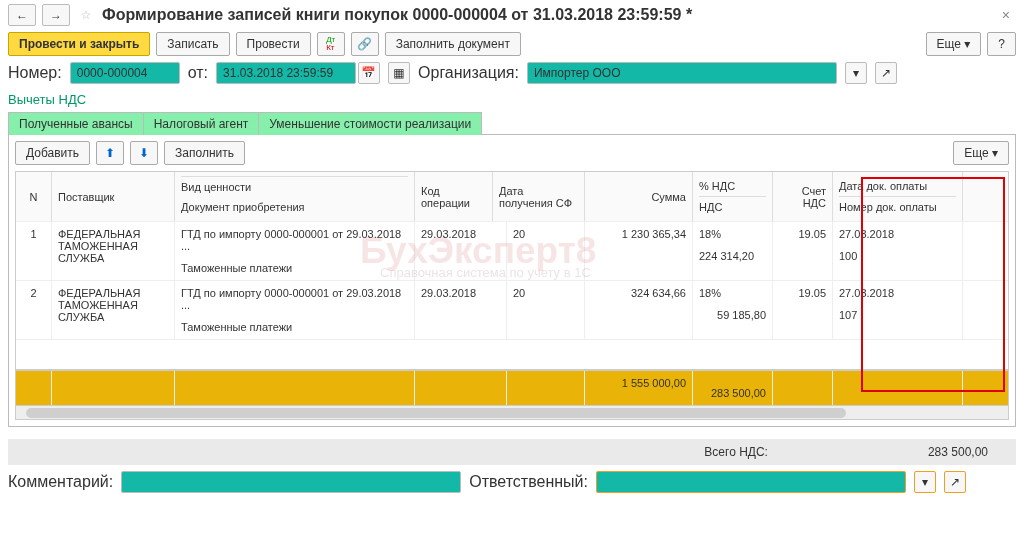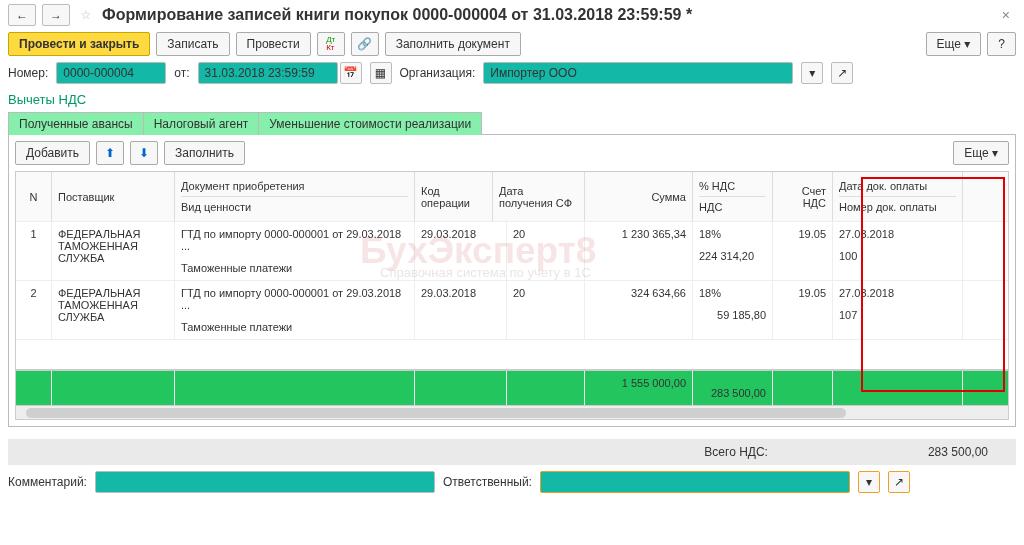--- a/index.html
+++ b/index.html
@@ -8,39 +8,39 @@
   .titlebar { display: flex; align-items: center; gap: 6px; margin-bottom: 6px; }
   .navbtn { width: 28px; height: 22px; border: 1px solid #bbb; background: #f7f7f7; display:inline-flex; align-items:center; justify-content:center; cursor:pointer; border-radius:2px;}
   .star { width:20px; height:20px; display:inline-flex; align-items:center; justify-content:center; color:#bbb; }
   .title { font-size: 16px; font-weight: bold; }
   .closex { margin-left:auto; color:#888; font-size:14px; cursor:pointer; padding:2px 6px;}
   .toolbar { display:flex; align-items:center; gap:6px; margin-bottom:6px;}
   .btn { border:1px solid #aaa; background:#f7f7f7; padding:3px 10px; height:24px; display:inline-flex; align-items:center; justify-content:center; cursor:pointer; border-radius:2px; font-size:12px;}
   .btn.yellow { background:#ffd940; border-color:#c4a800; font-weight:bold;}
   .btn.icon { width:28px; padding:0;}
   .fields { display:flex; align-items:center; gap:8px; margin-bottom:8px;}
-  .fld-label { font-size:12px;}
+  .fld-label { font-size:16px;}
   .input { border:1px solid #bbb; background:#14b8a6; height:22px; padding:0 6px; display:inline-flex; align-items:center; border-radius:2px;}
   .input-wrap { display:inline-flex; align-items:center; gap:2px;}
   .calbtn { width:22px; height:22px; border:1px solid #bbb; background:#f7f7f7; display:inline-flex; align-items:center; justify-content:center; border-radius:2px; cursor:pointer;}
   .section-title { color:#009966; font-size:13px; margin-bottom:4px;}
   .tabs { display:flex; border-bottom:1px solid #bbb; }
   .tab { border:1px solid #bbb; border-bottom:none; background:#86efac; padding:4px 10px; margin-right:-1px; cursor:pointer; font-size:12px; position:relative; top:1px;}
   .tab.active { background:#fff; }
   .tabarea { border:1px solid #bbb; border-top:none; padding:6px;}
   .subtoolbar { display:flex; align-items:center; gap:6px; margin-bottom:6px;}
   .grid { border:1px solid #ccc; }
   .gridhead { display:flex; background:#fafafa; }
   .gh { border-right:1px solid #ddd; padding:4px 6px; font-size:11px; display:flex; flex-direction:column; justify-content:center; }
   .gh-wrap { display:flex; flex-direction:column; }
   .row { display:flex; border-top:1px solid #eee; }
   .cell { border-right:1px solid #eee; padding:6px; font-size:11px;}
   .cell.stack > div { margin-bottom:10px; }
   .cell.stack > div:last-child { margin-bottom:0;}
-  .totals { display:flex; border-top:2px solid #ccc; background:#22c55e;}
+  .totals { display:flex; border-top:2px solid #ccc; background:#eab308;}
   .scrollbar { height:14px; background:#eee; border-top:1px solid #ccc; position:relative;}
   .scrollthumb { position:absolute; left:10px; top:2px; height:10px; width:820px; background:#cfcfcf; border-radius:5px;}
   .totalsbar { display:flex; justify-content:flex-end; align-items:center; background:#eaeaea; padding:6px 28px; margin-top:12px; font-size:12px;}
   .totalsbar .lbl { margin-right:160px;}
   .bottomrow { display:flex; align-items:center; gap:8px; margin-top:6px;}
   .yellowbox { border:1px solid #f0a020; }
   .redframe { position:absolute; border:2px solid #e00000; pointer-events:none; }
   .watermark { position:absolute; top:230px; left:360px; font-size:37px; font-weight:bold; color:rgba(200,80,80,0.15); pointer-events:none;}
   .watermark2 { position:absolute; top:265px; left:380px; font-size:13px; color:rgba(150,100,100,0.18); pointer-events:none;}
   
@@ -117,22 +117,22 @@
     <span style="margin-left:auto"></span>
     <span class="btn">Еще ▾</span>
   </div>
 
   <div class="grid">
 
     <div class="gridhead">
       <div class="gh c-n">N</div>
       <div class="gh c-sup">Поставщик</div>
       <div class="gh c-doc gh-wrap">
+        <div class="half sub" style="border-top:1px solid #ddd">Вид ценности</div>
         <div class="half">Документ приобретения</div>
-        <div class="half sub" style="border-top:1px solid #ddd">Вид ценности</div>
       </div>
       <div class="gh c-op">Код операции</div>
       <div class="gh c-date">Дата получения СФ</div>
       <div class="gh c-sum">Сумма</div>
       <div class="gh c-pct gh-wrap">
         <div class="half">% НДС</div>
         <div class="half" style="border-top:1px solid #ddd">НДС</div>
       </div>
       <div class="gh c-acc">Счет НДС</div>
       <div class="gh c-pay gh-wrap">

